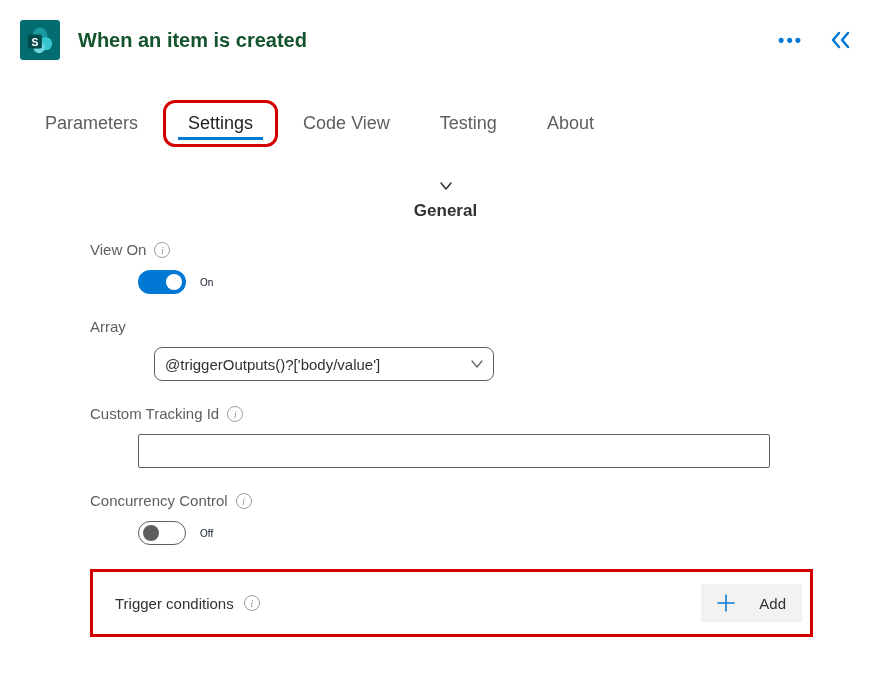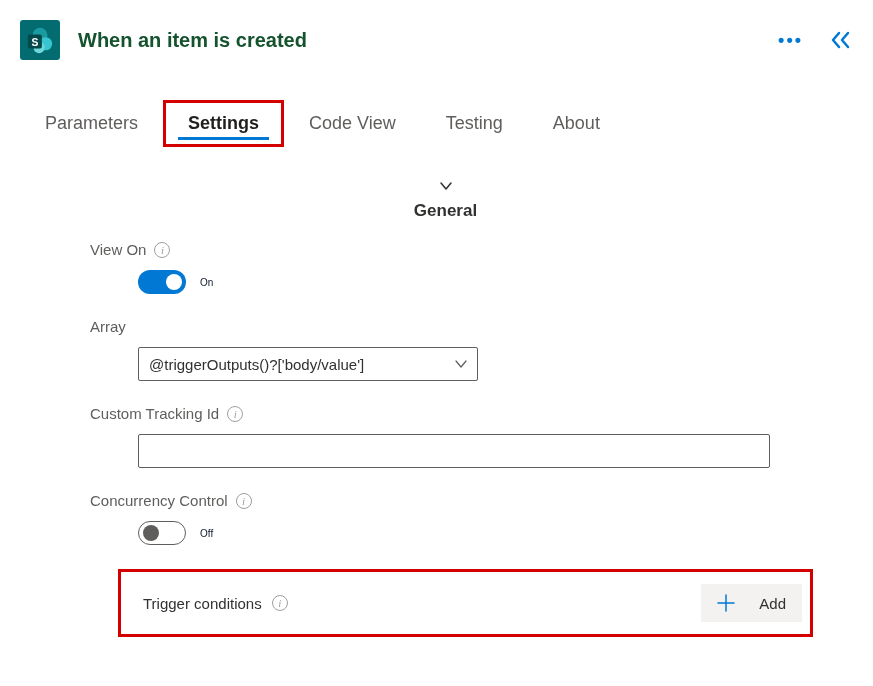--- a/index.html
+++ b/index.html
@@ -70,21 +70,22 @@
     .tab {
       padding: 10px 22px;
       font-size: 18px;
       color: #605e5c;
       cursor: pointer;
       border: 3px solid transparent;
       position: relative;
     }
     .tab.active {
       color: #201f1e;
-      font-weight: 700;
+      font-weight: 400;
+      border-radius: 12px;
     }
     .tab.active::after {
       content: "";
       position: absolute;
       left: 12px;
       right: 12px;
       bottom: 4px;
       height: 3px;
       background: #0078d4;
     }
@@ -164,25 +165,25 @@
     }
     .toggle.off .toggle-knob {
       background: #605e5c;
       left: 4px;
     }
     .toggle-state {
       font-size: 10px;
       color: #0f172a;
     }
     .select-box {
-      margin-left: 48px;
+      margin-left: 64px;
       width: 340px;
       height: 34px;
       border: 1px solid #605e5c;
-      border-radius: 2px;
+      border-radius: 8px;
       display: flex;
       align-items: center;
       justify-content: space-between;
       padding: 0 10px;
       cursor: pointer;
       font-size: 15px;
       color: #323130;
     }
     .select-chevron {
       display: inline-flex;
@@ -196,21 +197,21 @@
       padding: 0 10px;
       font-size: 15px;
       outline: none;
     }
     .trigger-conditions-row {
       display: flex;
       align-items: center;
       justify-content: space-between;
       border: 3px solid #d40000;
       padding: 12px 8px 12px 22px;
-      margin-left: 98px;
+      margin-left: 70px;
       margin-right: 40px;
       margin-top: 6px;
     }
     .trigger-left {
       display: flex;
       align-items: center;
       gap: 10px;
       font-size: 15px;
       color: #323130;
     }

